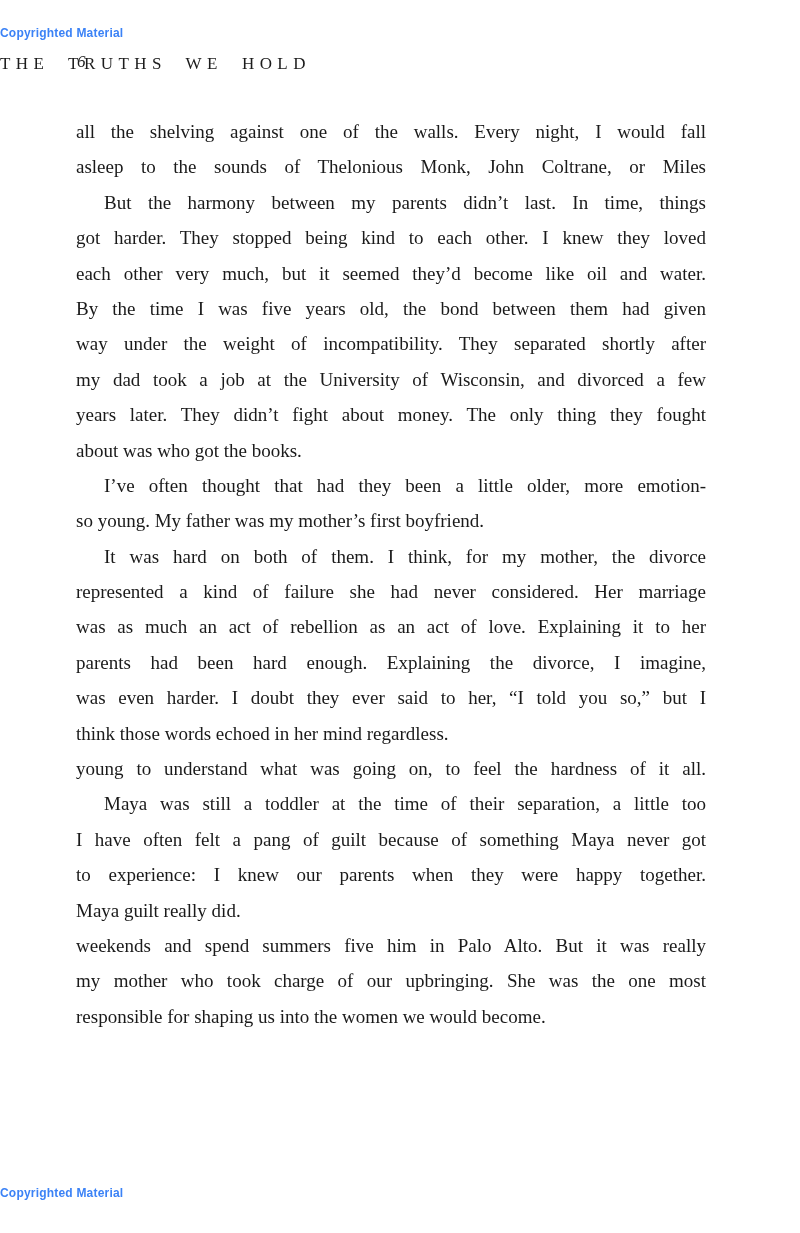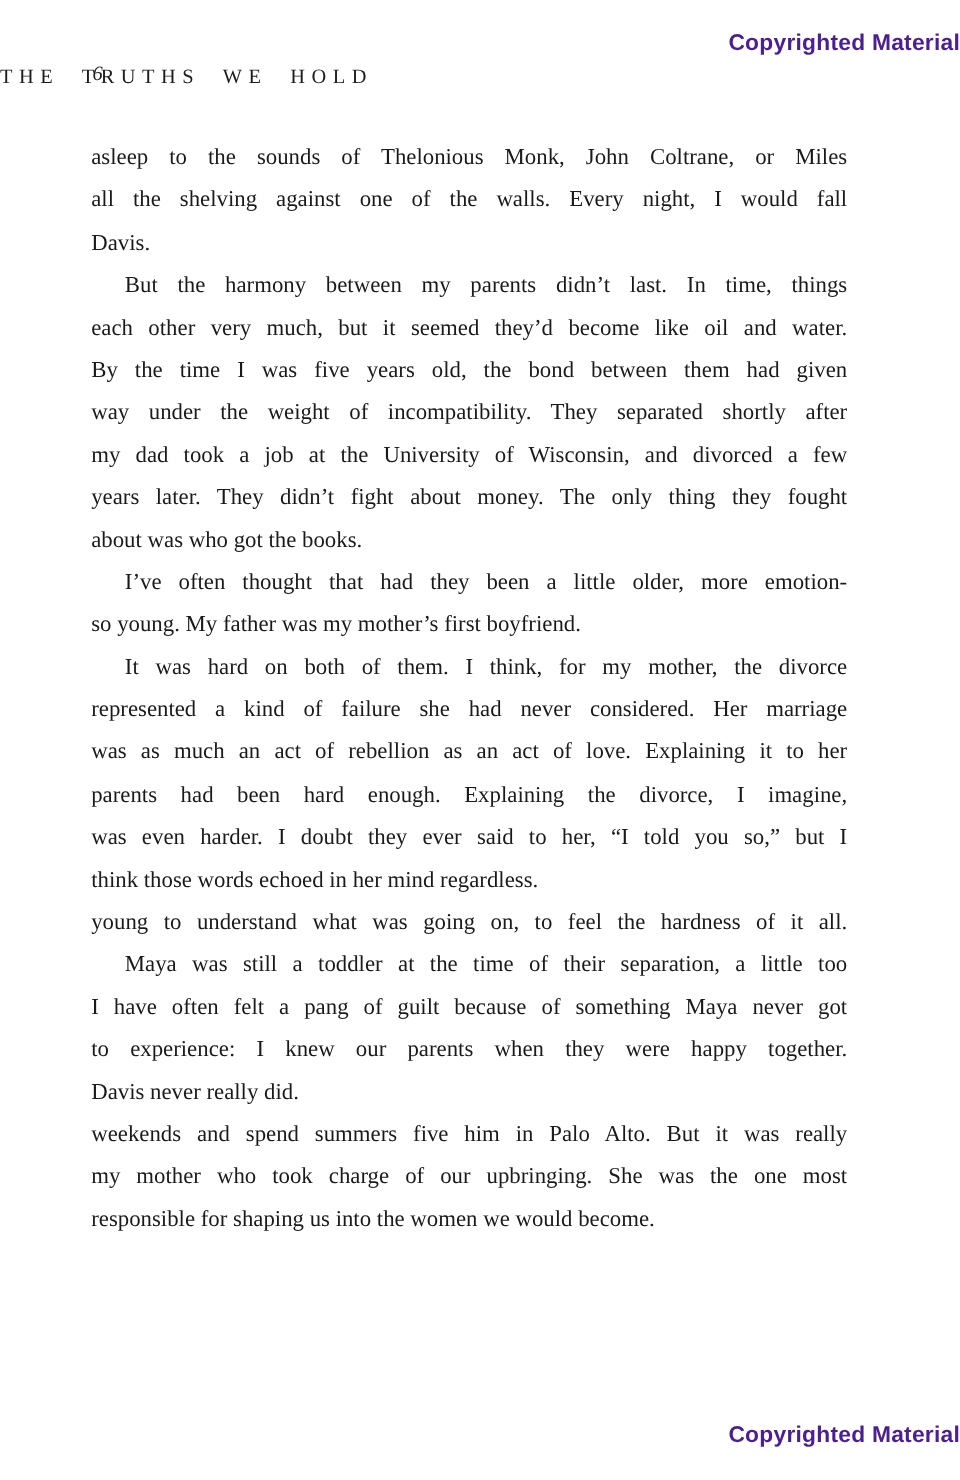--- a/index.html
+++ b/index.html
@@ -12,26 +12,26 @@
     width: 800px;
     height: 1233px;
     background: #ffffff;
     overflow: hidden;
     font-family: "Liberation Serif", serif;
   }
   .copyright-notice {
     position: absolute;
     left: 0;
     width: 100%;
-    text-align: right;
+    text-align: left;
     font-family: "Liberation Sans", sans-serif;
-    font-size: 19px;
+    font-size: 12px;
     font-weight: 700;
     letter-spacing: 0.2px;
-    color: #4c1d95;
+    color: #3b82f6;
   }
   .copyright-top { top: 26px; }
   .copyright-bottom { top: 1186px; }
   .page-number {
     position: absolute;
     left: 77px;
     top: 52px;
     font-family: "Liberation Serif", serif;
     font-style: italic;
     font-size: 17px;
@@ -79,26 +79,26 @@
 <div class="page">
 
   <div class="copyright-notice copyright-top">Copyrighted Material</div>
 
   <div class="page-number">6</div>
 
   <div class="running-head">THE TRUTHS WE HOLD</div>
 
   <div class="body-text" id="body-text">
       <div class="paragraph">
+        <div class="line">all the shelving against one of the walls. Every night, I would fall</div>
         <div class="line">asleep to the sounds of Thelonious Monk, John Coltrane, or Miles</div>
-        <div class="line">all the shelving against one of the walls. Every night, I would fall</div>
-        <div class="line last">Davis.</div>
       </div>
       <div class="paragraph">
         <div class="line first-indent">But the harmony between my parents didn’t last. In time, things</div>
+        <div class="line">got harder. They stopped being kind to each other. I knew they loved</div>
         <div class="line">each other very much, but it seemed they’d become like oil and water.</div>
         <div class="line">By the time I was five years old, the bond between them had given</div>
         <div class="line">way under the weight of incompatibility. They separated shortly after</div>
         <div class="line">my dad took a job at the University of Wisconsin, and divorced a few</div>
         <div class="line">years later. They didn’t fight about money. The only thing they fought</div>
         <div class="line last">about was who got the books.</div>
       </div>
       <div class="paragraph">
         <div class="line first-indent">I’ve often thought that had they been a little older, more emotion-</div>
         <div class="line last">so young. My father was my mother’s first boyfriend.</div>
@@ -109,21 +109,21 @@
         <div class="line">was as much an act of rebellion as an act of love. Explaining it to her</div>
         <div class="line">parents had been hard enough. Explaining the divorce, I imagine,</div>
         <div class="line">was even harder. I doubt they ever said to her, “I told you so,” but I</div>
         <div class="line last">think those words echoed in her mind regardless.</div>
       </div>
       <div class="paragraph">
         <div class="line">young to understand what was going on, to feel the hardness of it all.</div>
         <div class="line first-indent">Maya was still a toddler at the time of their separation, a little too</div>
         <div class="line">I have often felt a pang of guilt because of something Maya never got</div>
         <div class="line">to experience: I knew our parents when they were happy together.</div>
-        <div class="line last">Davis never really did.</div>
+        <div class="line last">Maya guilt really did.</div>
       </div>
       <div class="paragraph">
         <div class="line">weekends and spend summers five him in Palo Alto. But it was really</div>
         <div class="line">my mother who took charge of our upbringing. She was the one most</div>
         <div class="line last">responsible for shaping us into the women we would become.</div>
       </div>
     </div>
 
   <div class="copyright-notice copyright-bottom">Copyrighted Material</div>
 

